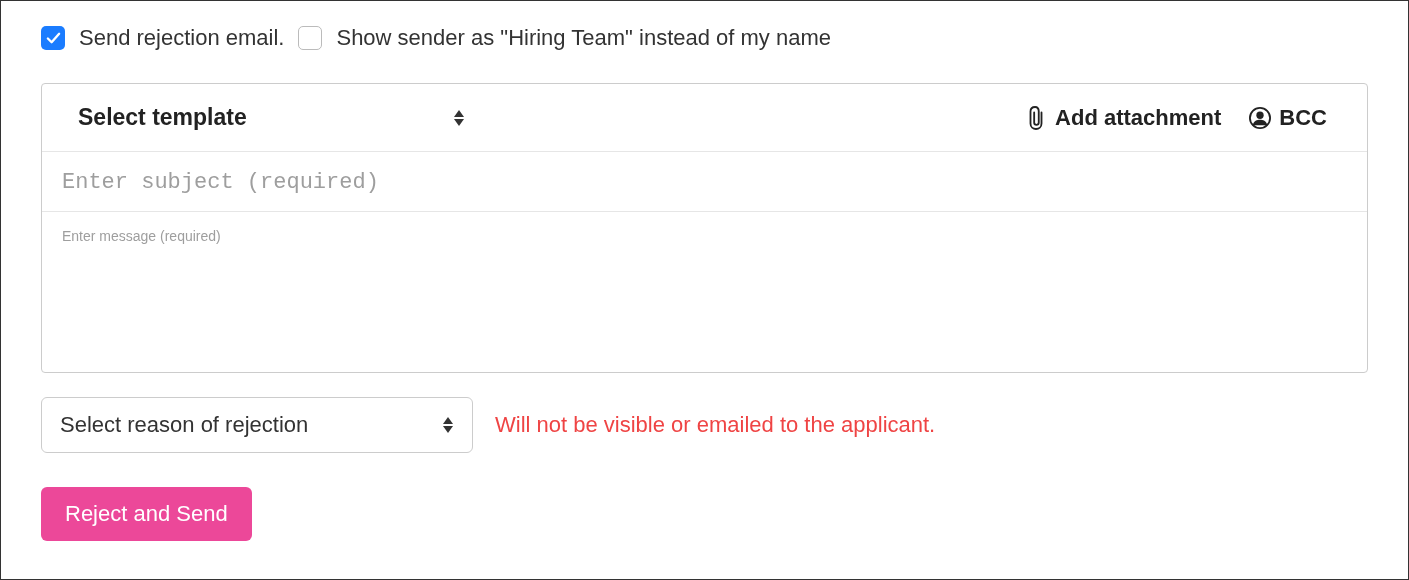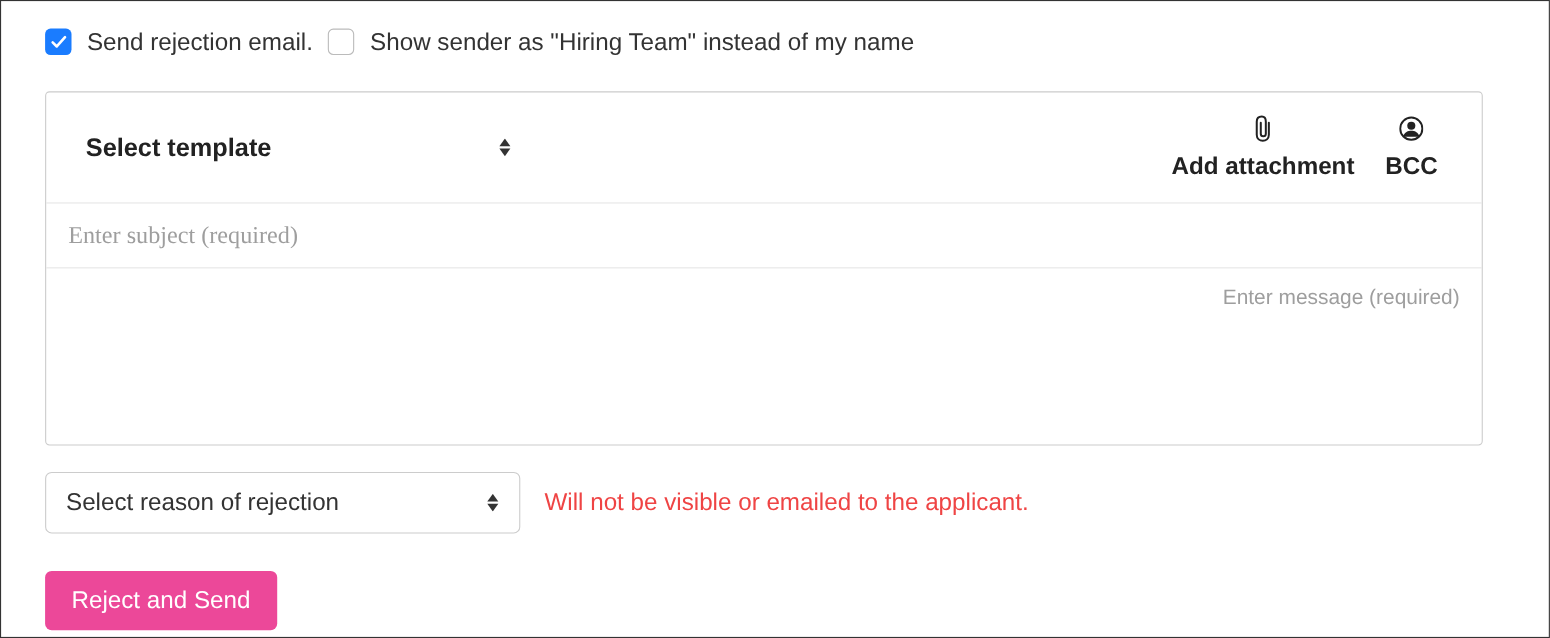--- a/index.html
+++ b/index.html
@@ -10,21 +10,21 @@
     body {
       font-family: -apple-system, BlinkMacSystemFont, "Segoe UI", Helvetica, Arial, sans-serif;
       font-size: 22px;
       color: #333;
       background: #fff;
     }
     .container {
       width: 1409px;
       height: 580px;
       border: 1px solid #333;
-      padding: 24px 60px 30px 40px;
+      padding: 24px 40px 30px 40px;
     }
     .top-options {
       display: flex;
       align-items: center;
       gap: 14px;
       margin-bottom: 32px;
     }
     .checkbox-wrap {
       display: flex;
       align-items: center;
@@ -91,55 +91,53 @@
     }
     .header-btn {
       display: inline-flex;
       align-items: center;
       gap: 8px;
       font-weight: 700;
       font-size: 22px;
       color: #222;
       cursor: pointer;
       margin-left: 28px;
-      flex-direction: column;
     }
     .header-btn svg {
       width: 22px;
       height: 26px;
     }
     .subject-row {
       padding: 16px 20px;
       border-bottom: 1px solid #e6e6e6;
     }
     .subject-input {
       width: 100%;
       border: none;
       outline: none;
       font-size: 22px;
-      font-family: Liberation Serif, serif;
+      font-family: Liberation Mono, monospace;
       color: #0f172a;
     }
     .subject-input::placeholder {
       color: #9e9e9e;
     }
     .message-row {
       padding: 16px 20px;
       height: 160px;
     }
     .message-input {
       width: 100%;
       height: 100%;
       border: none;
       outline: none;
       resize: none;
-      font-size: 19px;
+      font-size: 14px;
       font-family: inherit;
       color: #333;
-      text-align: right;
     }
     .message-input::placeholder {
       color: #9e9e9e;
     }
     .reason-row {
       display: flex;
       align-items: center;
       gap: 22px;
       margin-bottom: 34px;
     }

